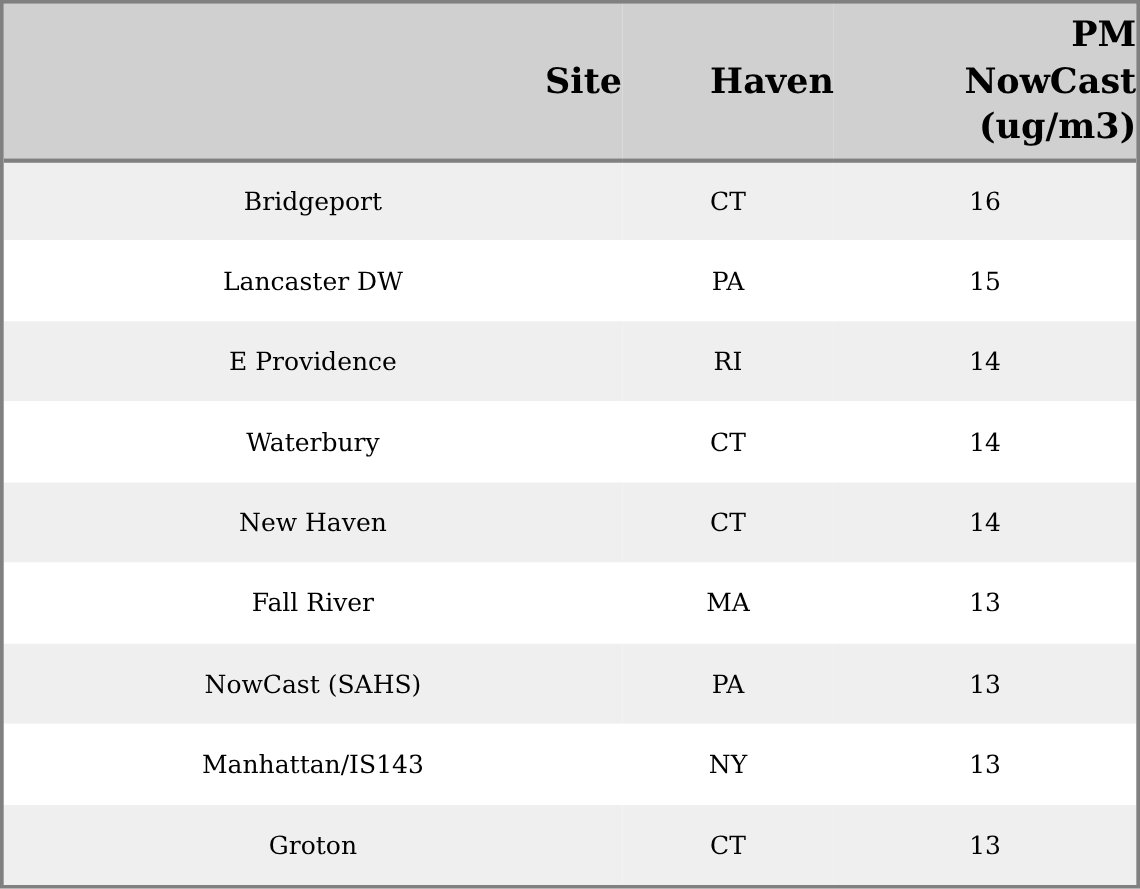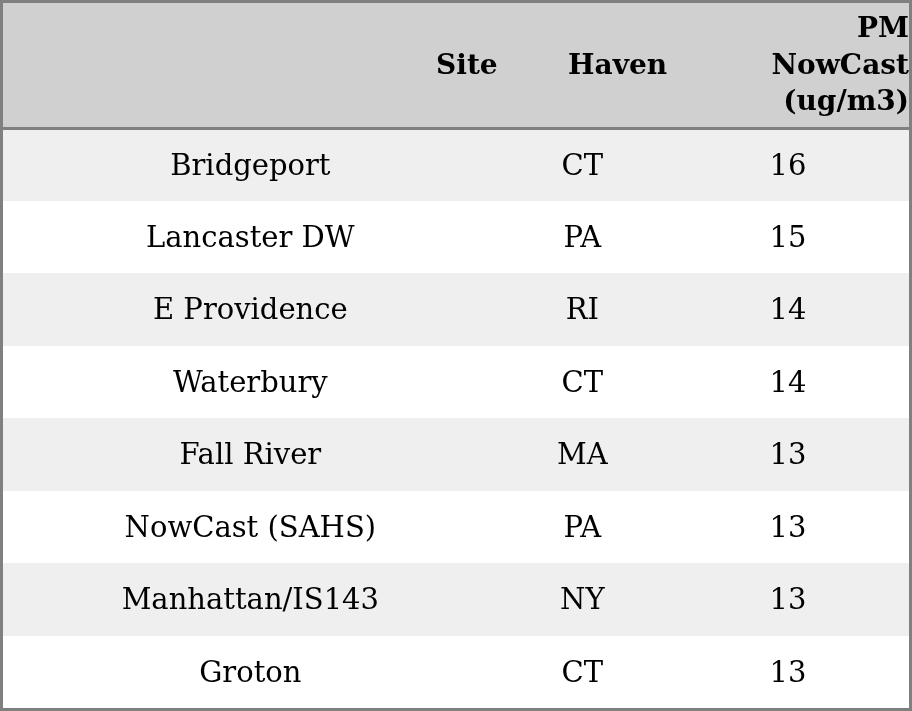--- a/index.html
+++ b/index.html
@@ -43,21 +43,21 @@
     display: inline-block;
     max-width: 150px;
     vertical-align: middle;
   }
   tbody tr {
     height: 57.7px;
   }
   tbody tr:nth-child(odd)  { background: #efefef; }
   tbody tr:nth-child(even) { background: #ffffff; }
   tbody td {
-    font-size: 29px;
+    font-size: 20px;
     text-align: center;
     vertical-align: middle;
     padding: 0;
   }
 </style>
 </head>
 <body>
 
 <div class="frame">
   <table class="pm-table">
@@ -90,20 +90,25 @@
         <td>E Providence</td>
         <td>RI</td>
         <td>14</td>
       </tr>
       <tr>
         <td>Waterbury</td>
         <td>CT</td>
         <td>14</td>
       </tr>
       <tr>
+        <td>New Haven</td>
+        <td>CT</td>
+        <td>14</td>
+      </tr>
+      <tr>
         <td>Fall River</td>
         <td>MA</td>
         <td>13</td>
       </tr>
       <tr>
         <td>NowCast (SAHS)</td>
         <td>PA</td>
         <td>13</td>
       </tr>
       <tr>

